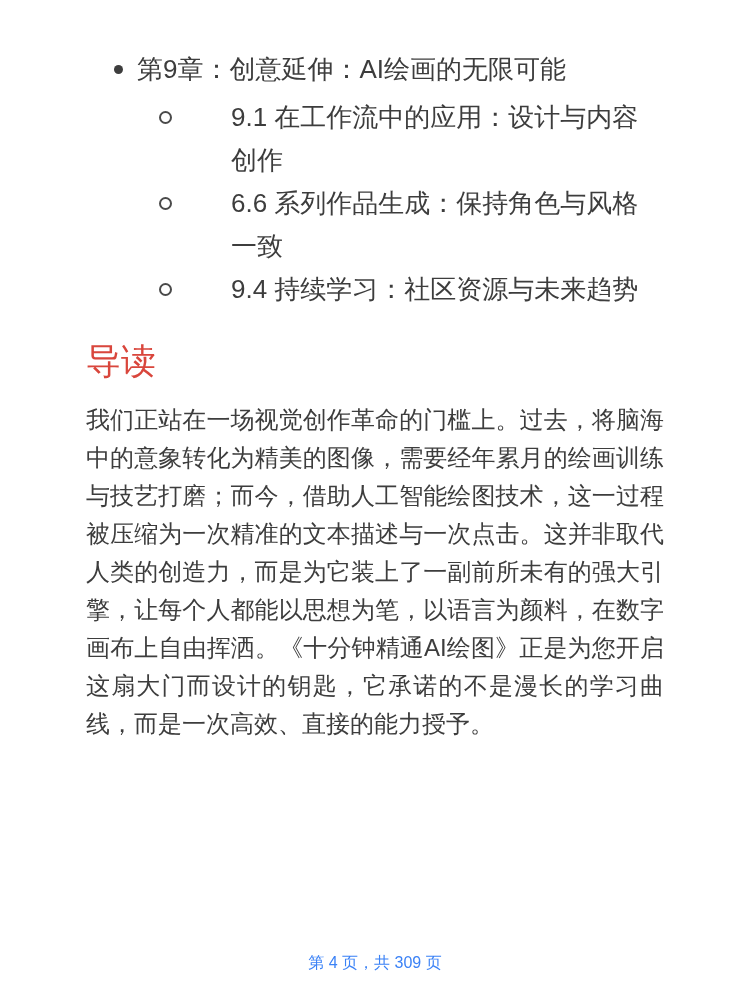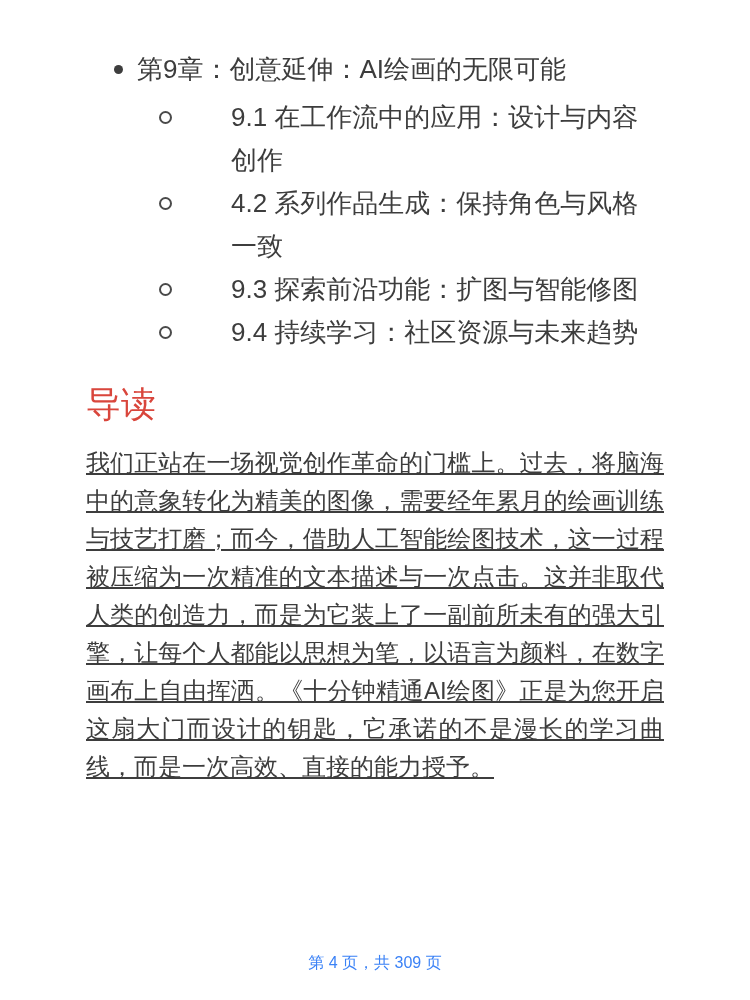--- a/index.html
+++ b/index.html
@@ -63,21 +63,20 @@
     color: #d9463c;
     margin: 30px 0 0 0;
   }
   
   .body-paragraph {
     font-size: 24px;
     line-height: 38px;
     text-align: justify;
     color: #3d3d3d;
     margin: 20px 0 0 0;
-    text-decoration: underline;
   }
   .body-paragraph + .body-paragraph {
     margin-top: 10px;
   }
   
   .page-footer {
     position: absolute;
     left: 0;
     right: 0;
     bottom: 26px;
@@ -97,25 +96,21 @@
         <span class="bullet-disc"></span>
         <span>第9章：创意延伸：AI绘画的无限可能</span>
       </div>
       <div class="toc-sections">
         <div class="toc-section">
           <span class="bullet-ring"></span>
           <span>9.1 在工作流中的应用：设计与内容创作</span>
         </div>
         <div class="toc-section">
           <span class="bullet-ring"></span>
-          <span>4.2 系列作品生成：保持角色与风格一致</span>
-        </div>
-        <div class="toc-section">
-          <span class="bullet-ring"></span>
-          <span>9.3 探索前沿功能：扩图与智能修图</span>
+          <span>6.6 系列作品生成：保持角色与风格一致</span>
         </div>
         <div class="toc-section">
           <span class="bullet-ring"></span>
           <span>9.4 持续学习：社区资源与未来趋势</span>
         </div>
       </div>
     </div>
 
     <h1 class="guide-heading">导读</h1>
 

